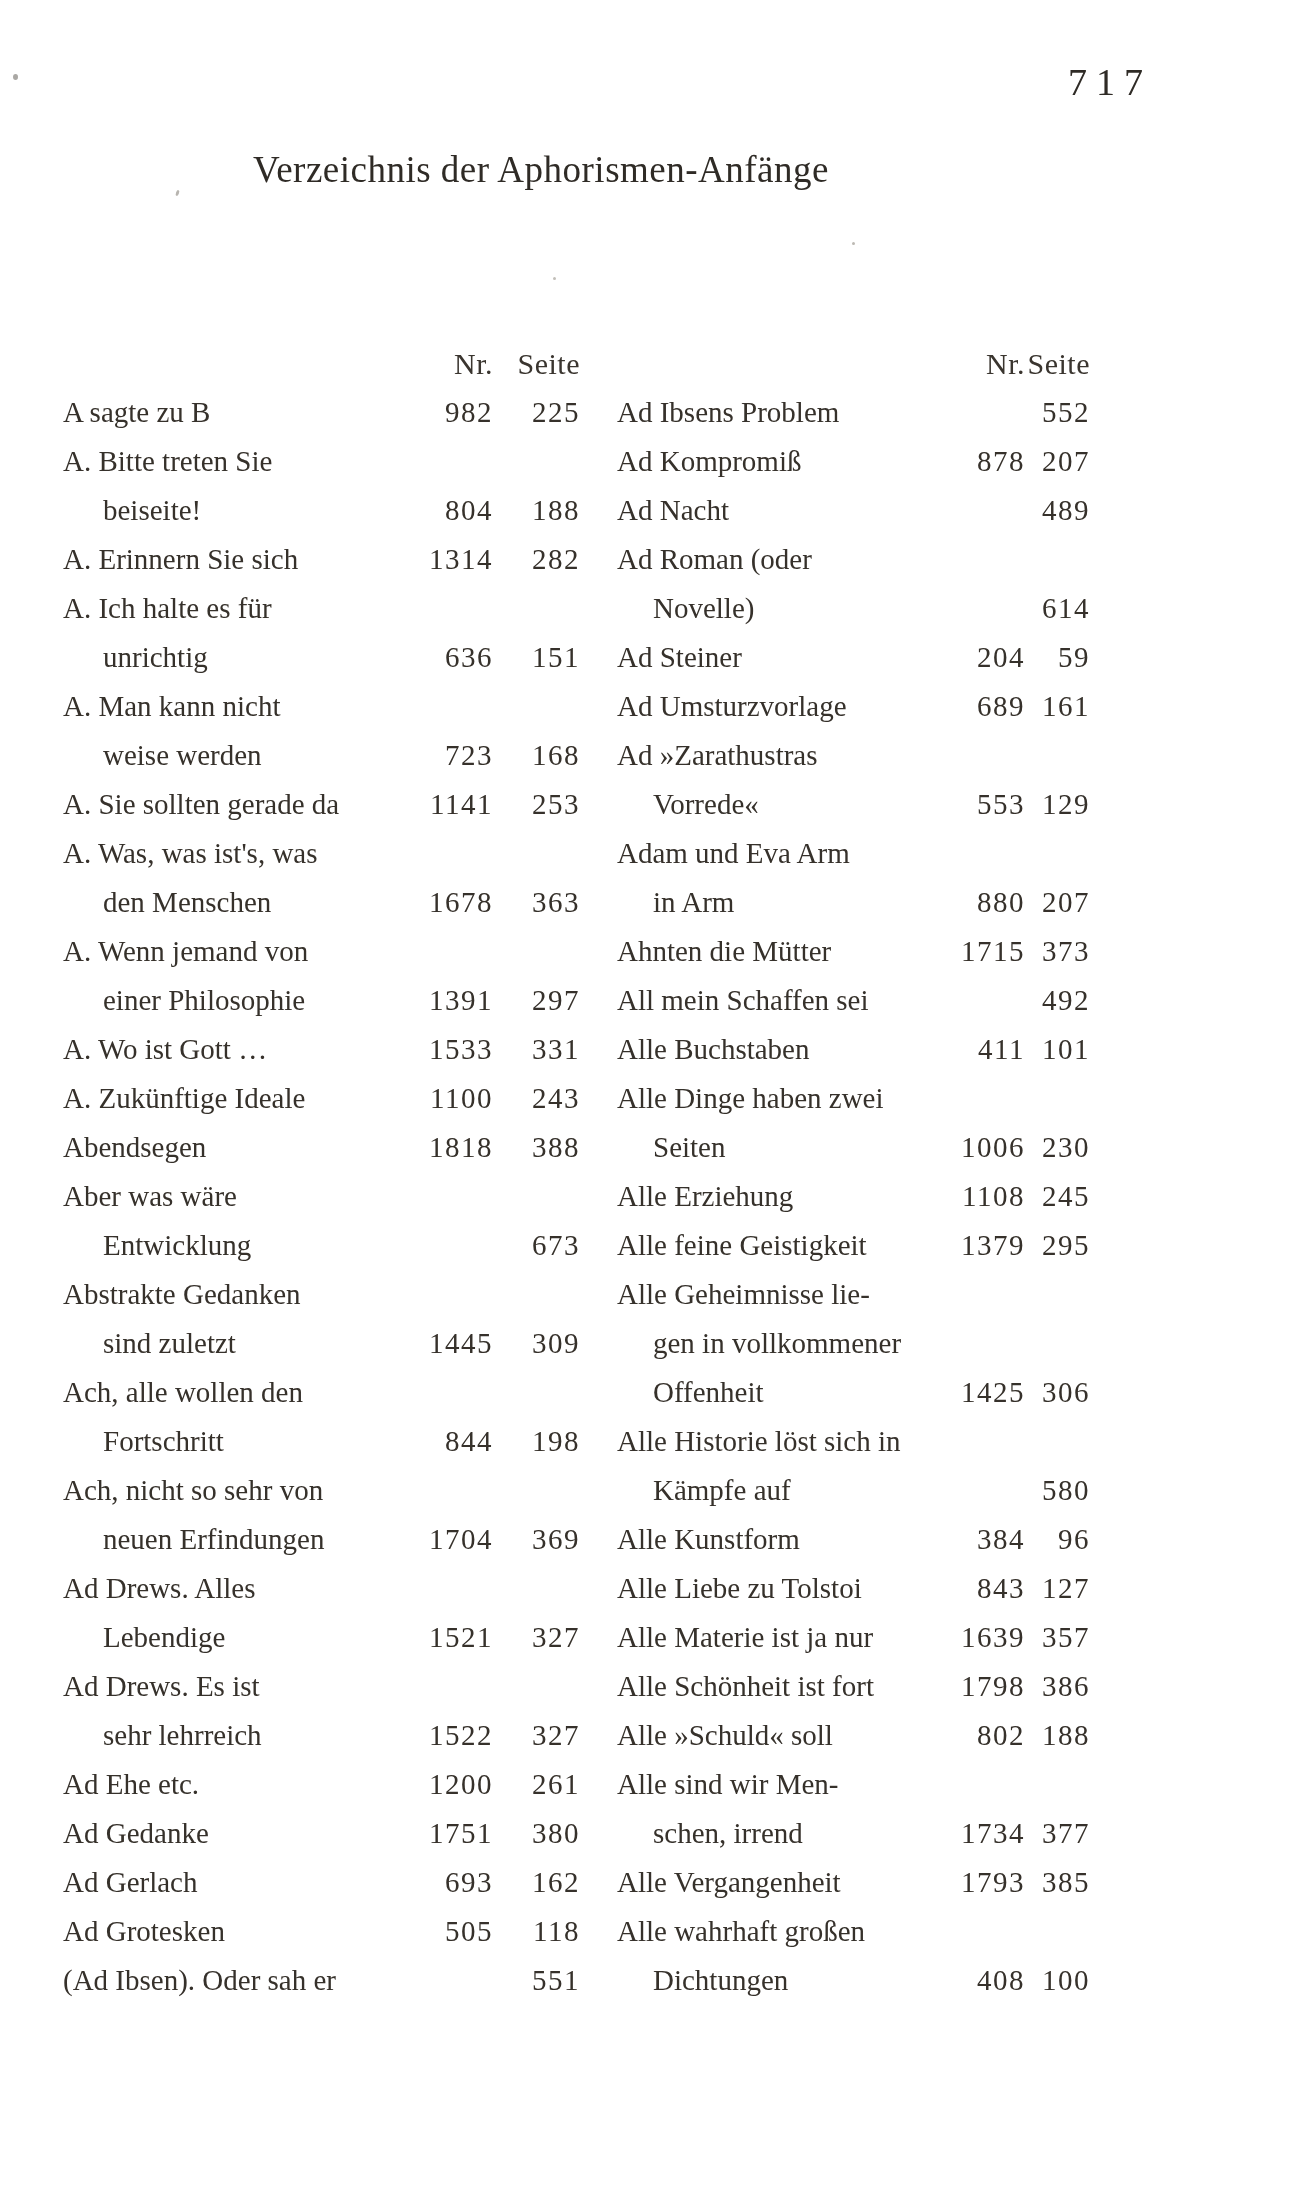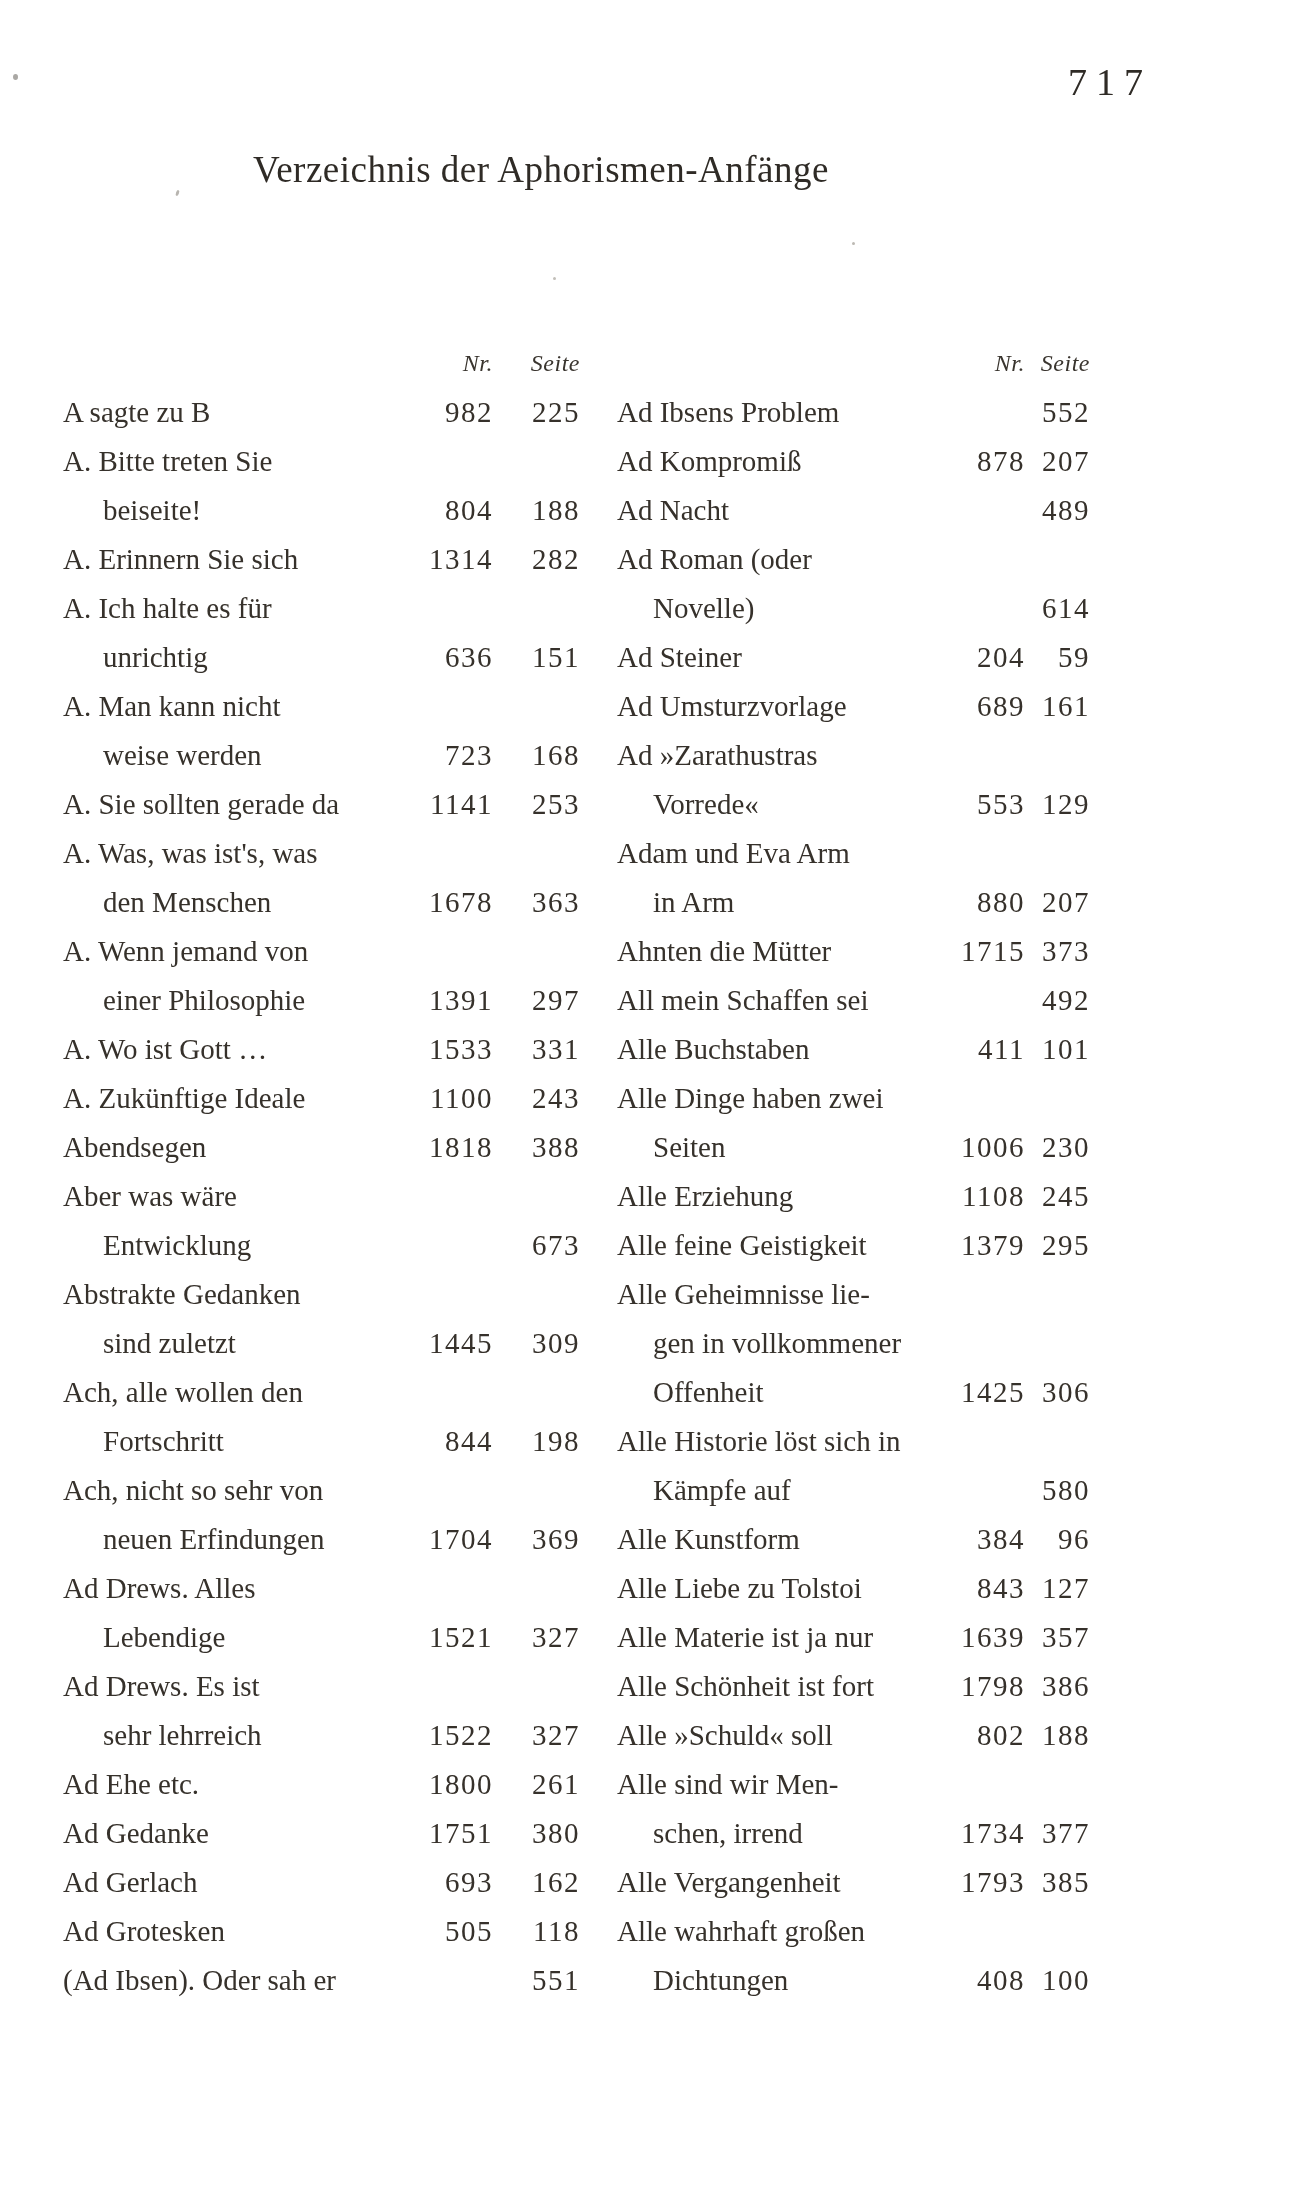--- a/index.html
+++ b/index.html
@@ -25,21 +25,21 @@
   .col{position:absolute;top:339px;font-size:29px;}
   .col-left{left:63px;width:517px;}
   .col-right{left:617px;width:473px;}
   .line{position:relative;height:49px;line-height:49px;white-space:nowrap;}
   .cont{padding-left:40px;}
   .col-right .cont{padding-left:36px;}
   .nr,.seite{position:absolute;top:0;letter-spacing:1.5px;}
   .seite{right:0;}
   .col-left .nr{right:87px;}
   .col-right .nr{right:65px;}
-  .hdr{font-style:italic;font-size:24px;letter-spacing:.5px;color:#3a352f;}
+  .hdr{font-size:30px;letter-spacing:.5px;color:#3a352f;}
   .speck{position:absolute;border-radius:50%;}
   .speck-1{left:13px;top:74px;width:5px;height:6px;background:#8d8b86;opacity:.75;}
   .speck-2{left:176px;top:190px;width:3px;height:6px;background:#9a968f;opacity:.7;transform:rotate(20deg);}
   .speck-3{left:852px;top:242px;width:3px;height:3px;background:#bcb9b3;}
   .speck-4{left:553px;top:277px;width:3px;height:3px;background:#c2bfb9;}
 </style>
 </head>
 <body>
 
 <div class="page">
@@ -110,21 +110,21 @@
         </div>
         <div>
           <div class="line"><span class="txt">Ad Drews. Alles</span></div>
           <div class="line cont"><span class="txt">Lebendige</span><span class="nr">1521</span><span class="seite">327</span></div>
         </div>
         <div>
           <div class="line"><span class="txt">Ad Drews. Es ist</span></div>
           <div class="line cont"><span class="txt">sehr lehrreich</span><span class="nr">1522</span><span class="seite">327</span></div>
         </div>
         <div>
-          <div class="line"><span class="txt">Ad Ehe etc.</span><span class="nr">1800</span><span class="seite">261</span></div>
+          <div class="line"><span class="txt">Ad Ehe etc.</span><span class="nr">1200</span><span class="seite">261</span></div>
         </div>
         <div>
           <div class="line"><span class="txt">Ad Gedanke</span><span class="nr">1751</span><span class="seite">380</span></div>
         </div>
         <div>
           <div class="line"><span class="txt">Ad Gerlach</span><span class="nr">693</span><span class="seite">162</span></div>
         </div>
         <div>
           <div class="line"><span class="txt">Ad Grotesken</span><span class="nr">505</span><span class="seite">118</span></div>
         </div>

